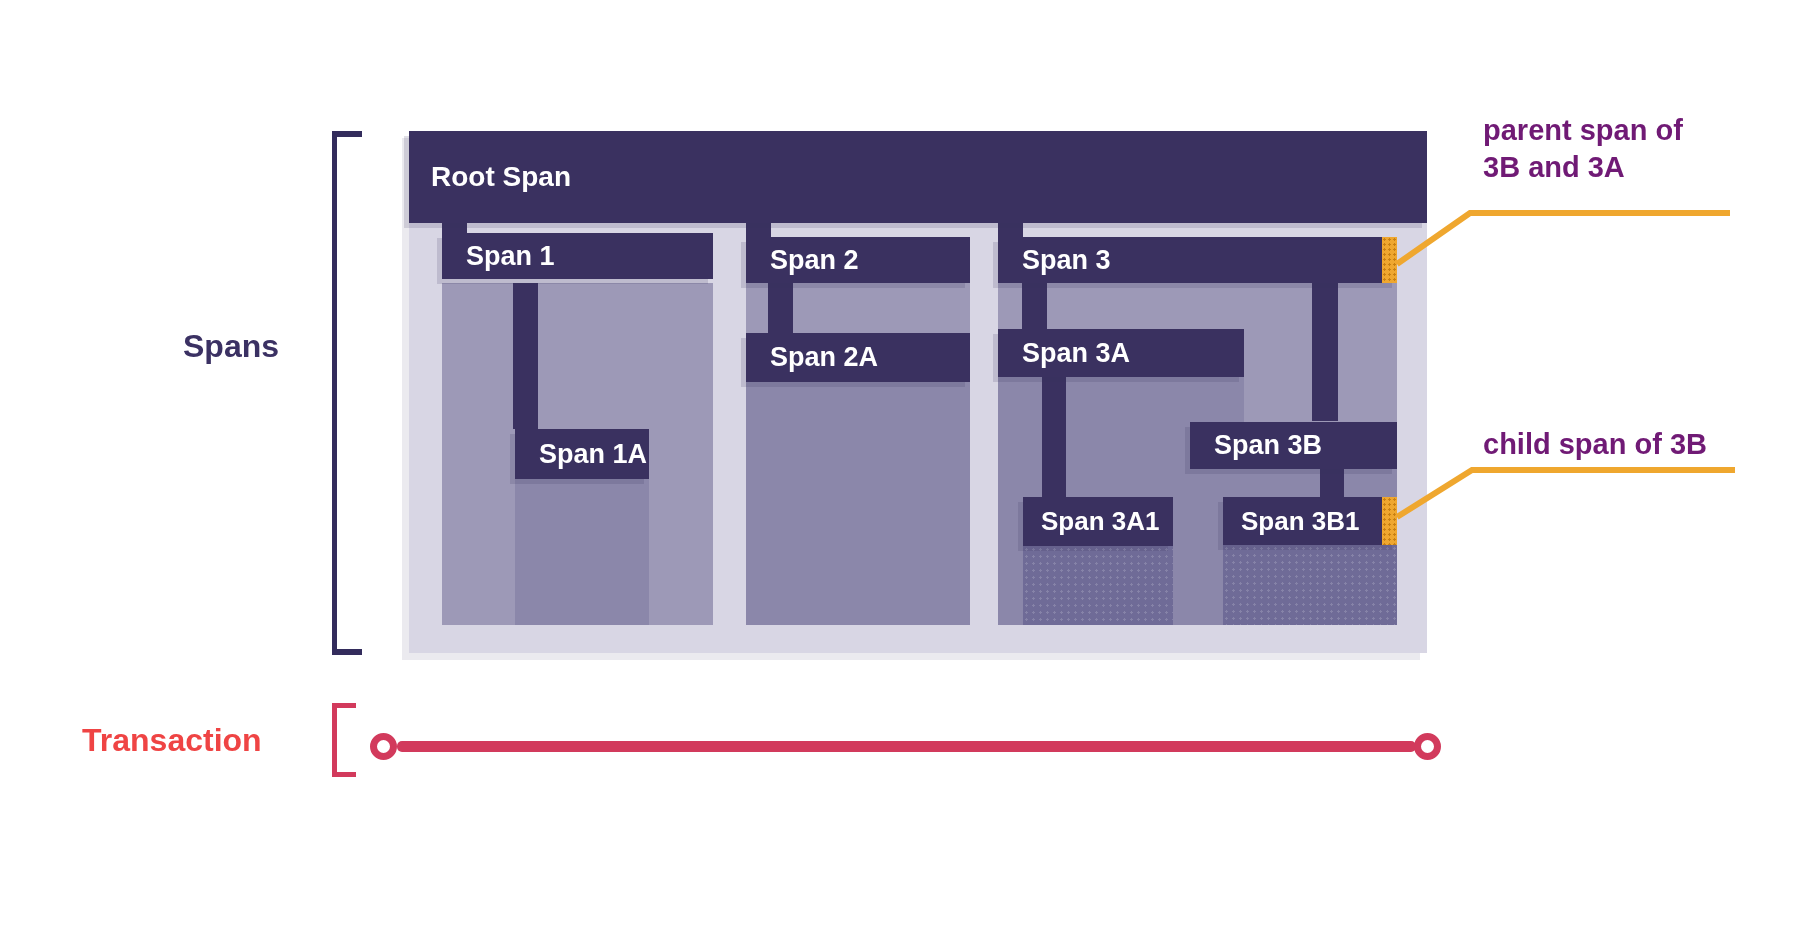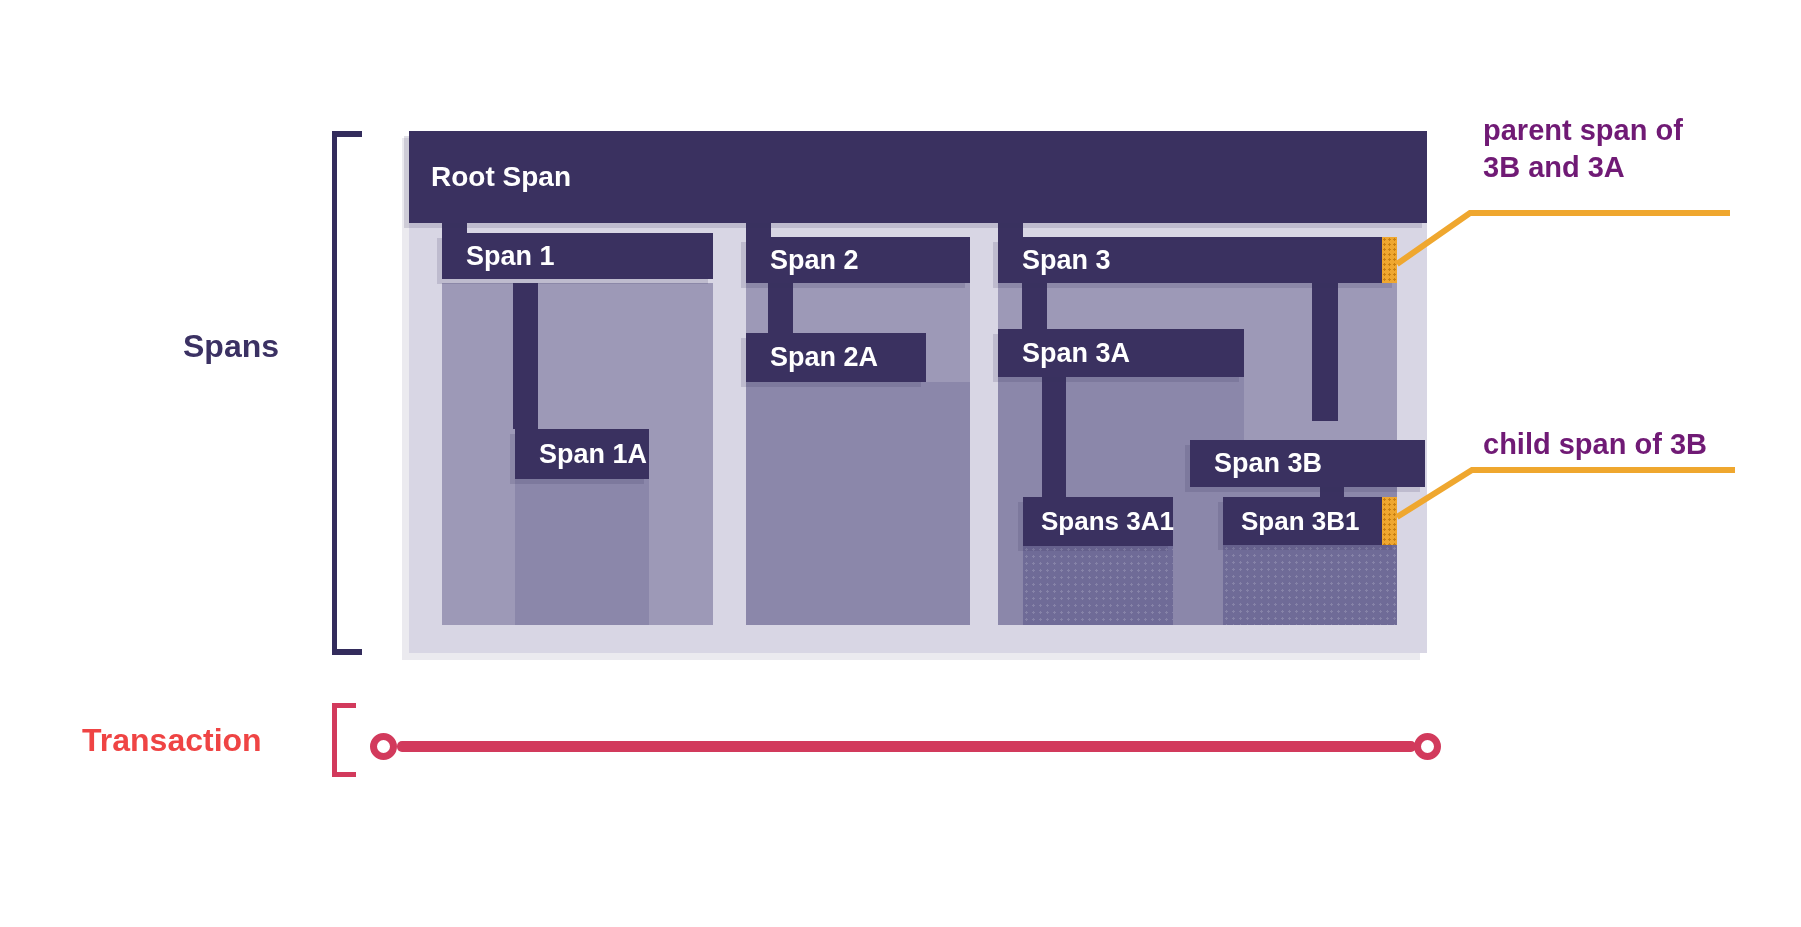--- a/index.html
+++ b/index.html
@@ -81,24 +81,24 @@
   <div class="abs conn" style="left:1022px;top:283px;width:25px;height:46px;"></div>
   <div class="abs conn" style="left:1042px;top:377px;width:24px;height:120px;"></div>
   <div class="abs conn" style="left:1312px;top:283px;width:26px;height:138px;"></div>
   <div class="abs conn" style="left:1320px;top:468px;width:24px;height:29px;"></div>
 
   <div class="abs bar root" style="left:409px;top:131px;width:1018px;height:92px;">Root Span</div>
   <div class="abs bar" style="left:442px;top:233px;width:271px;height:46px;">Span 1</div>
   <div class="abs bar" style="left:746px;top:237px;width:224px;height:46px;">Span 2</div>
   <div class="abs bar" style="left:998px;top:237px;width:399px;height:46px;">Span 3</div>
   <div class="abs bar" style="left:515px;top:429px;width:134px;height:50px;">Span 1A</div>
-  <div class="abs bar" style="left:746px;top:333px;width:180px;height:49px;">Span 2A</div>
+  <div class="abs bar" style="left:746px;top:333px;width:224px;height:49px;">Span 2A</div>
   <div class="abs bar" style="left:998px;top:329px;width:246px;height:48px;">Span 3A</div>
-  <div class="abs bar small" style="left:1023px;top:497px;width:150px;height:49px;">Spans 3A1</div>
-  <div class="abs bar" style="left:1190px;top:440px;width:235px;height:47px;">Span 3B</div>
+  <div class="abs bar small" style="left:1023px;top:497px;width:150px;height:49px;">Span 3A1</div>
+  <div class="abs bar" style="left:1190px;top:422px;width:207px;height:47px;">Span 3B</div>
   <div class="abs bar small" style="left:1223px;top:497px;width:174px;height:48px;">Span 3B1</div>
 
   <div class="abs chip" style="left:1382px;top:237px;width:15px;height:46px;"></div>
   <div class="abs chip" style="left:1382px;top:497px;width:15px;height:48px;"></div>
 
   <svg class="overlay" width="1801" height="927" viewBox="0 0 1801 927">
     <polyline points="1397,264 1470,213 1730,213" fill="none" stroke="#EFA72F" stroke-width="6"></polyline>
     <polyline points="1397,517 1472,470 1735,470" fill="none" stroke="#EFA72F" stroke-width="6"></polyline>
   </svg>
 

